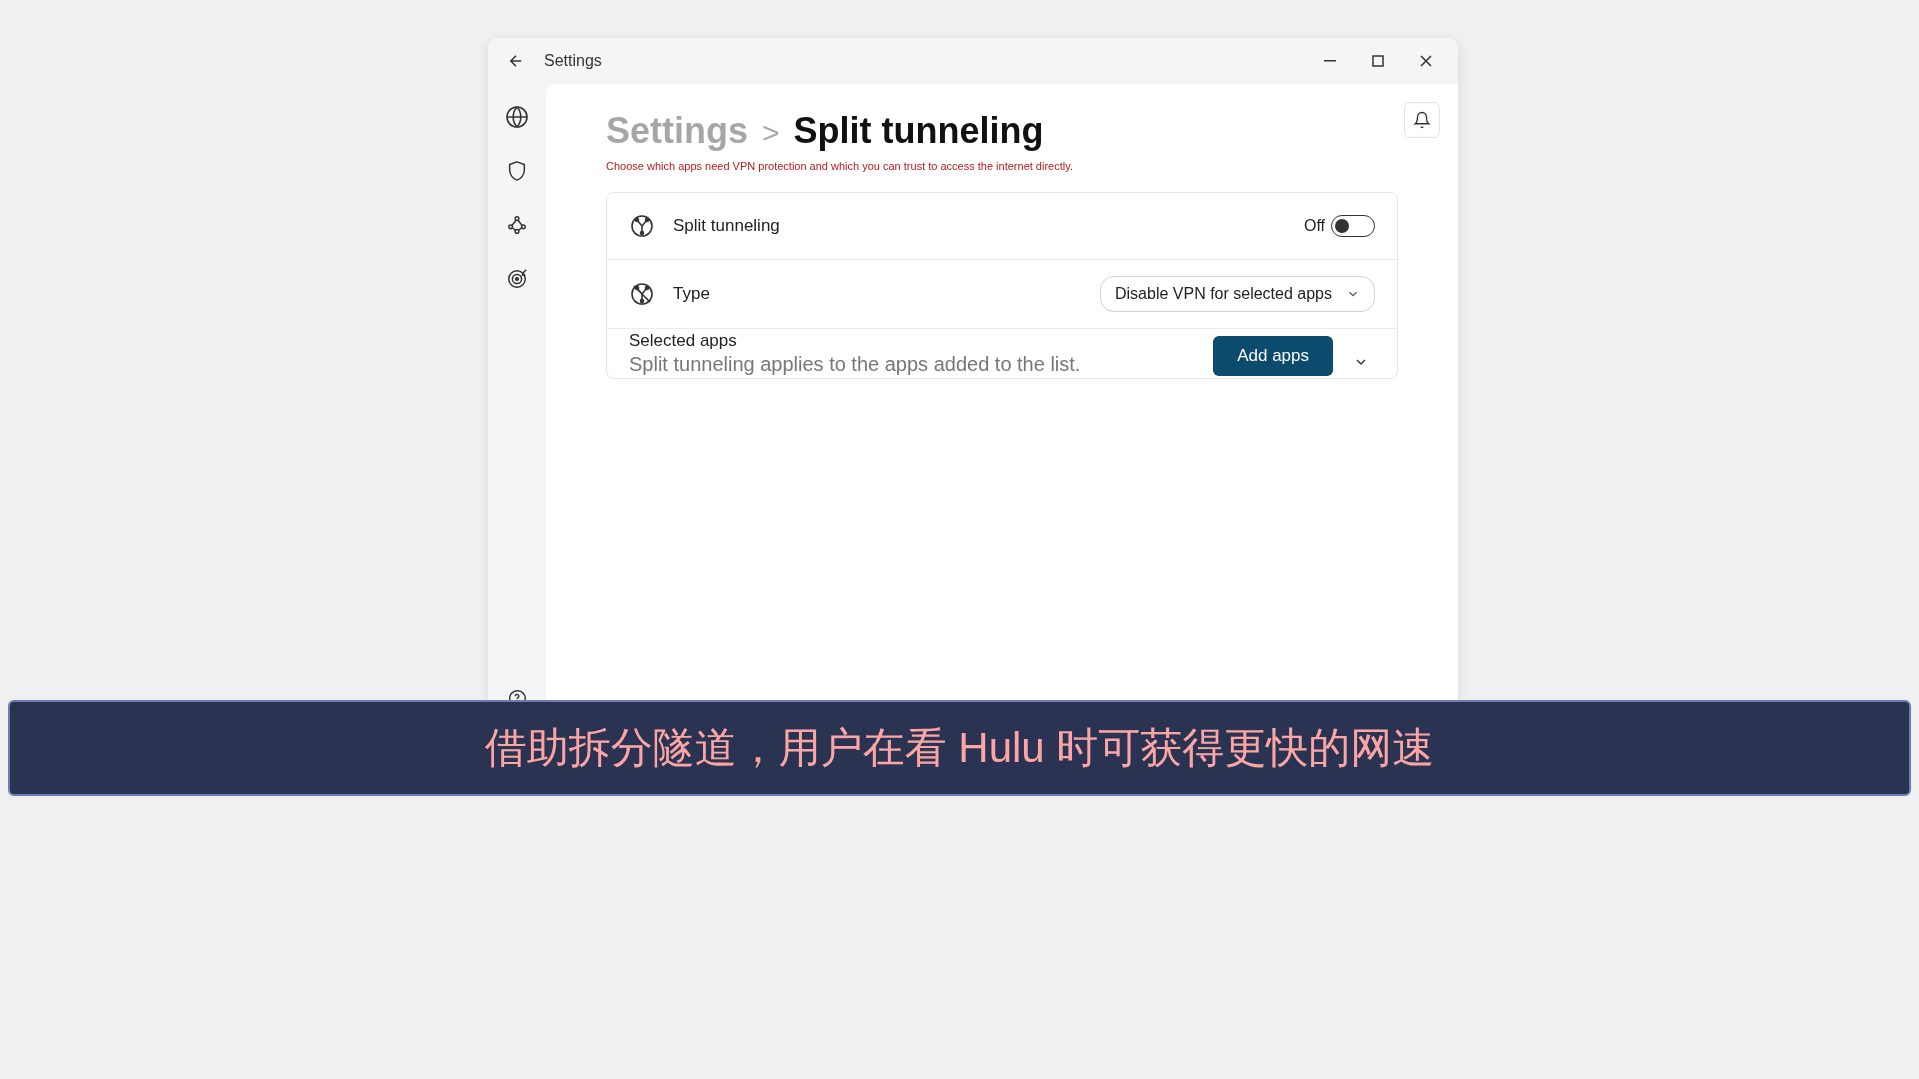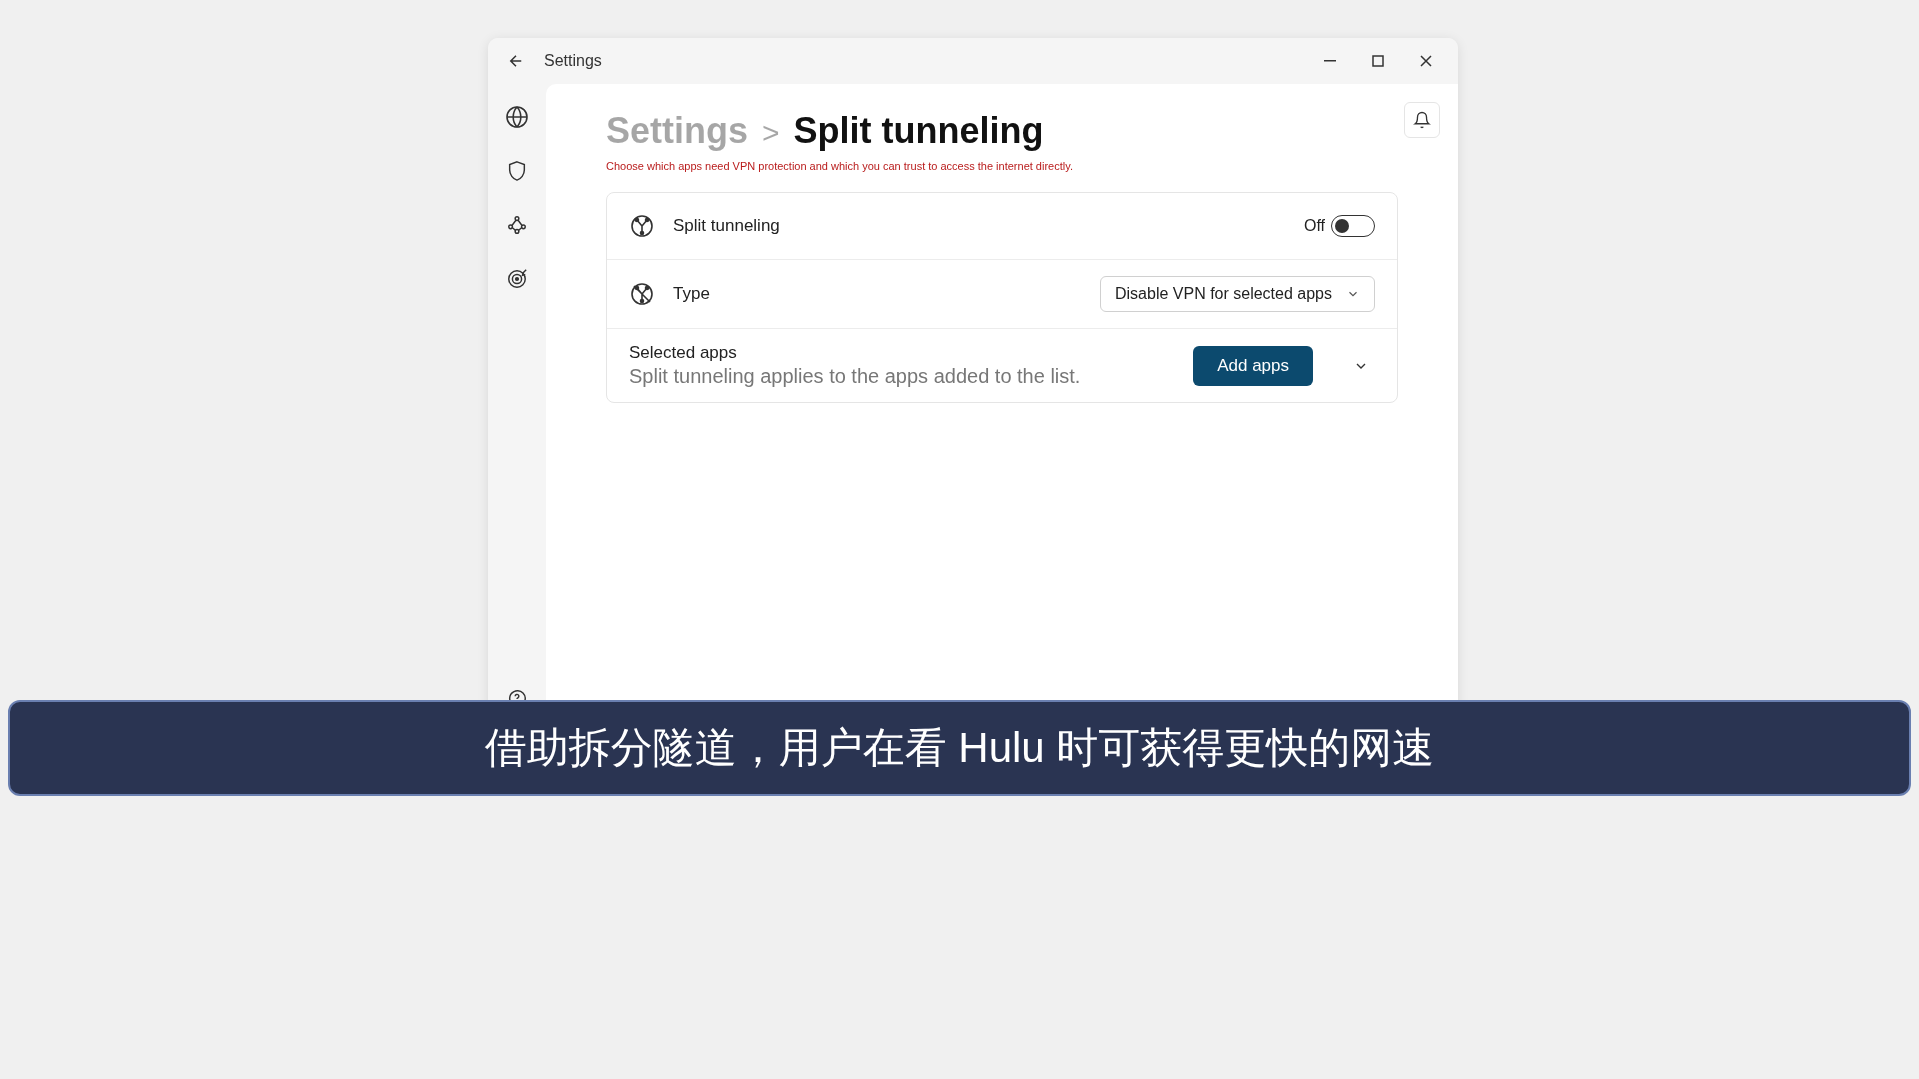--- a/index.html
+++ b/index.html
@@ -183,36 +183,35 @@
       width: 14px;
       height: 14px;
       background: #333;
       border-radius: 50%;
       position: absolute;
       left: 2.5px;
       top: 2.5px;
     }
     .dropdown {
       border: 1px solid #d0d0d0;
-      border-radius: 6px;
+      border-radius: 14px;
       padding: 8px 14px;
       display: flex;
       align-items: center;
       gap: 14px;
       cursor: pointer;
       background: #fff;
       font-size: 16px;
       color: #222;
     }
     .selected-apps-row {
       display: flex;
-      align-items: center;
-      padding: 14px 22px;
+      align-items: flex-end;
+      padding: 2px 22px;
       border-top: 1px solid #ececec;
-      gap: 20px;
     }
     .selected-apps-text {
       display: flex;
       flex-direction: column;
     }
     .selected-apps-title {
       font-size: 17px;
       color: #222;
     }
     .selected-apps-sub {
@@ -236,25 +235,25 @@
       display: flex;
     }
     .caption-bar {
       position: absolute;
       left: 8px;
       right: 8px;
       top: 700px;
       height: 96px;
       background: #2a3452;
       border: 2px solid #6a7fb0;
-      border-radius: 12px;
-      display: flex;
-      align-items: center;
-      justify-content: center;
-      color: #ffffff;
+      border-radius: 6px;
+      display: flex;
+      align-items: center;
+      justify-content: center;
+      color: #fca5a5;
       font-size: 42px;
       font-weight: 400;
     }
     svg { display: block; }
     .window-wrap {
       position: absolute;
       left: 243px;
       top: 24px;
       width: 974px;
       height: 694px;

